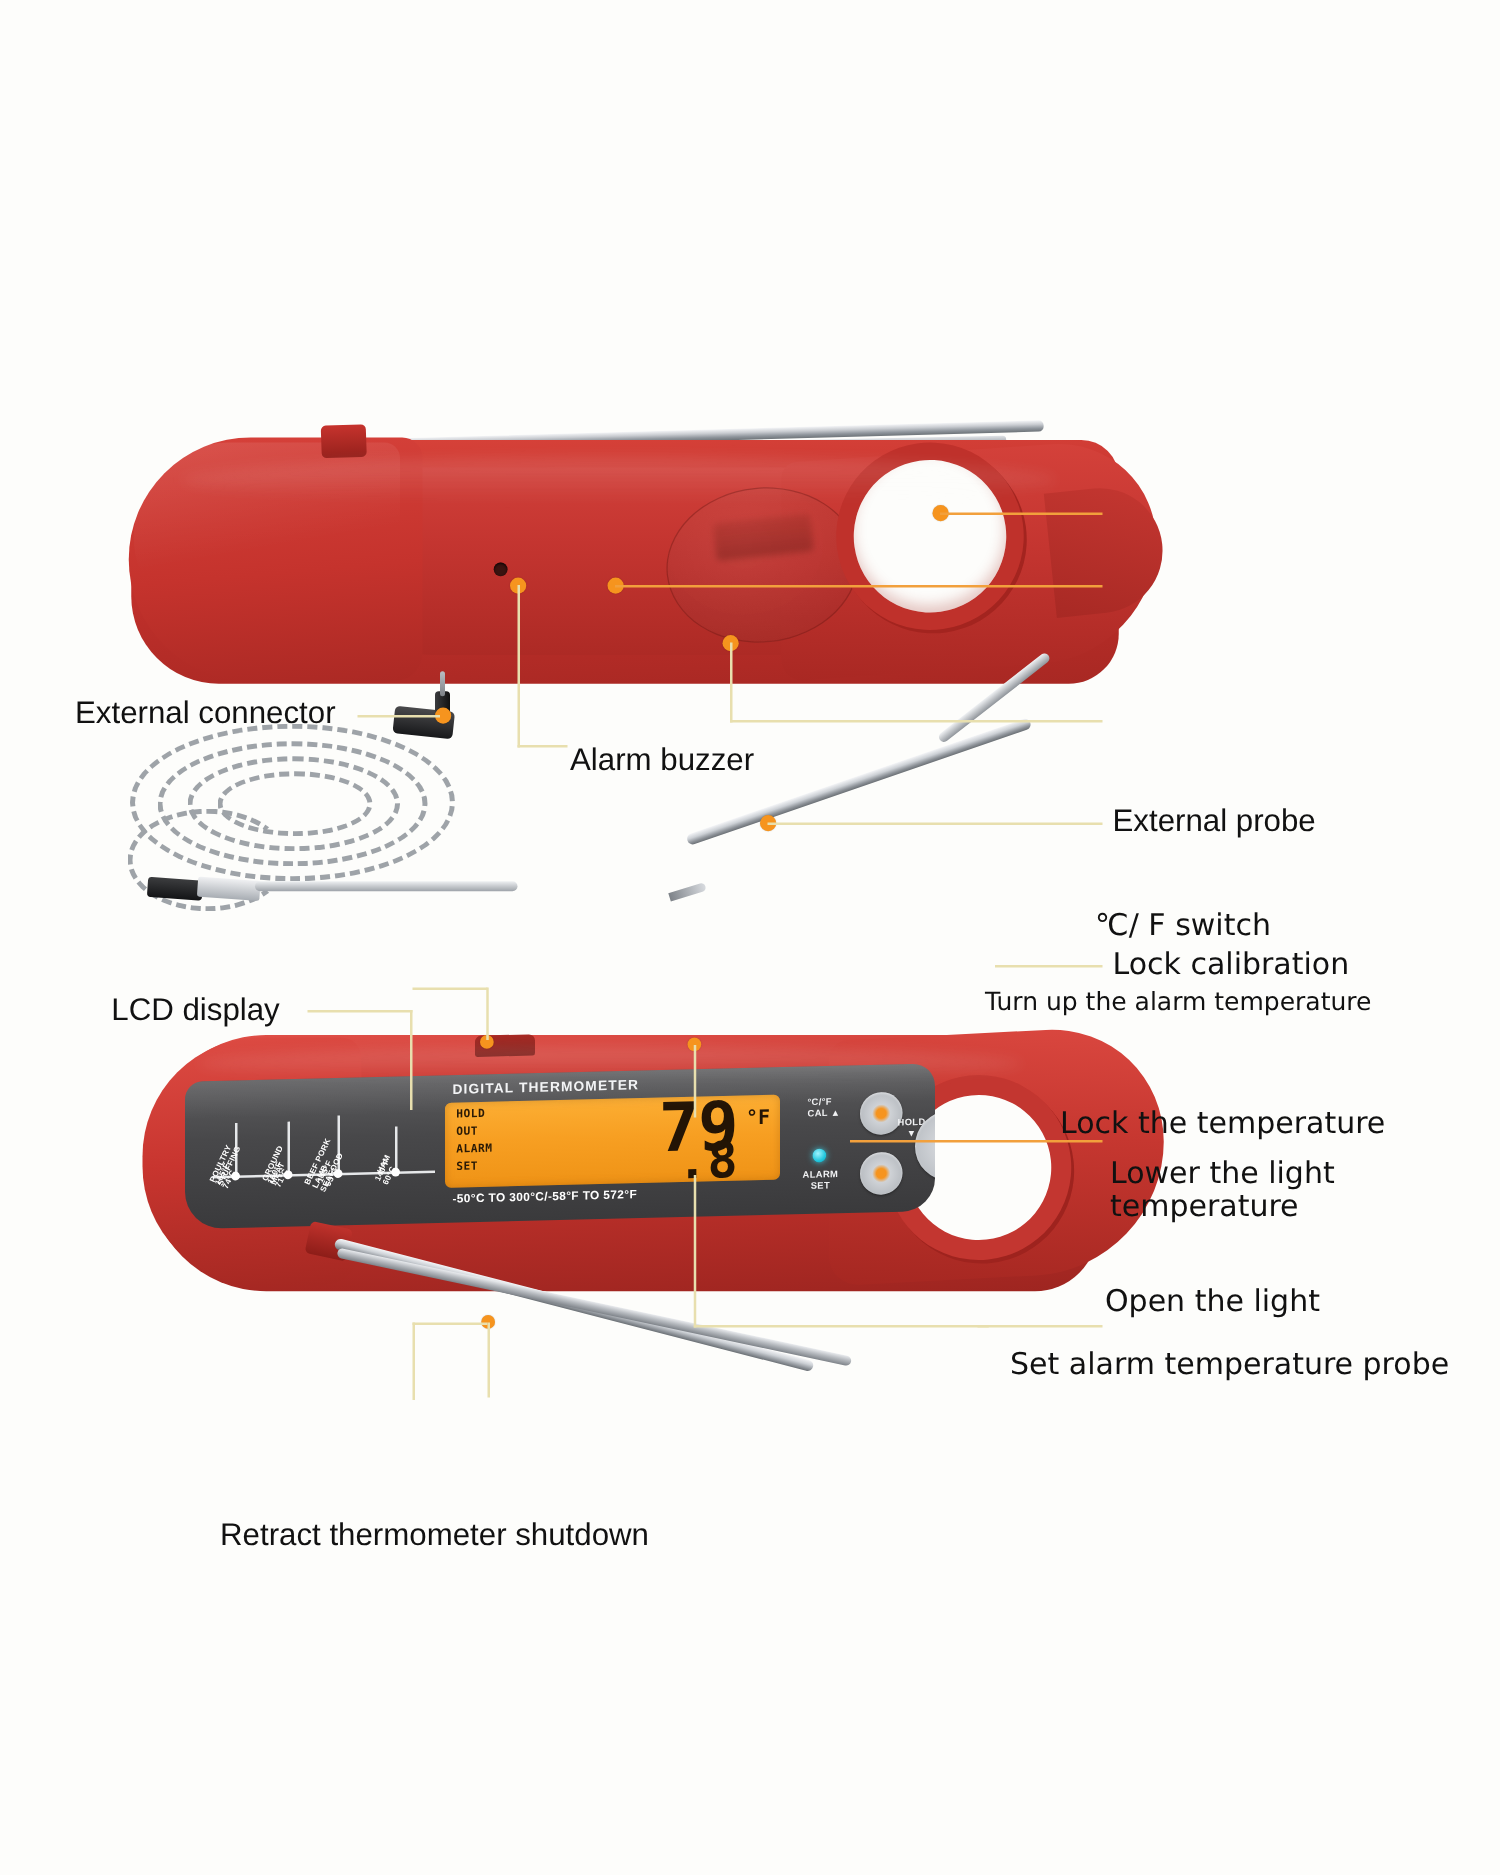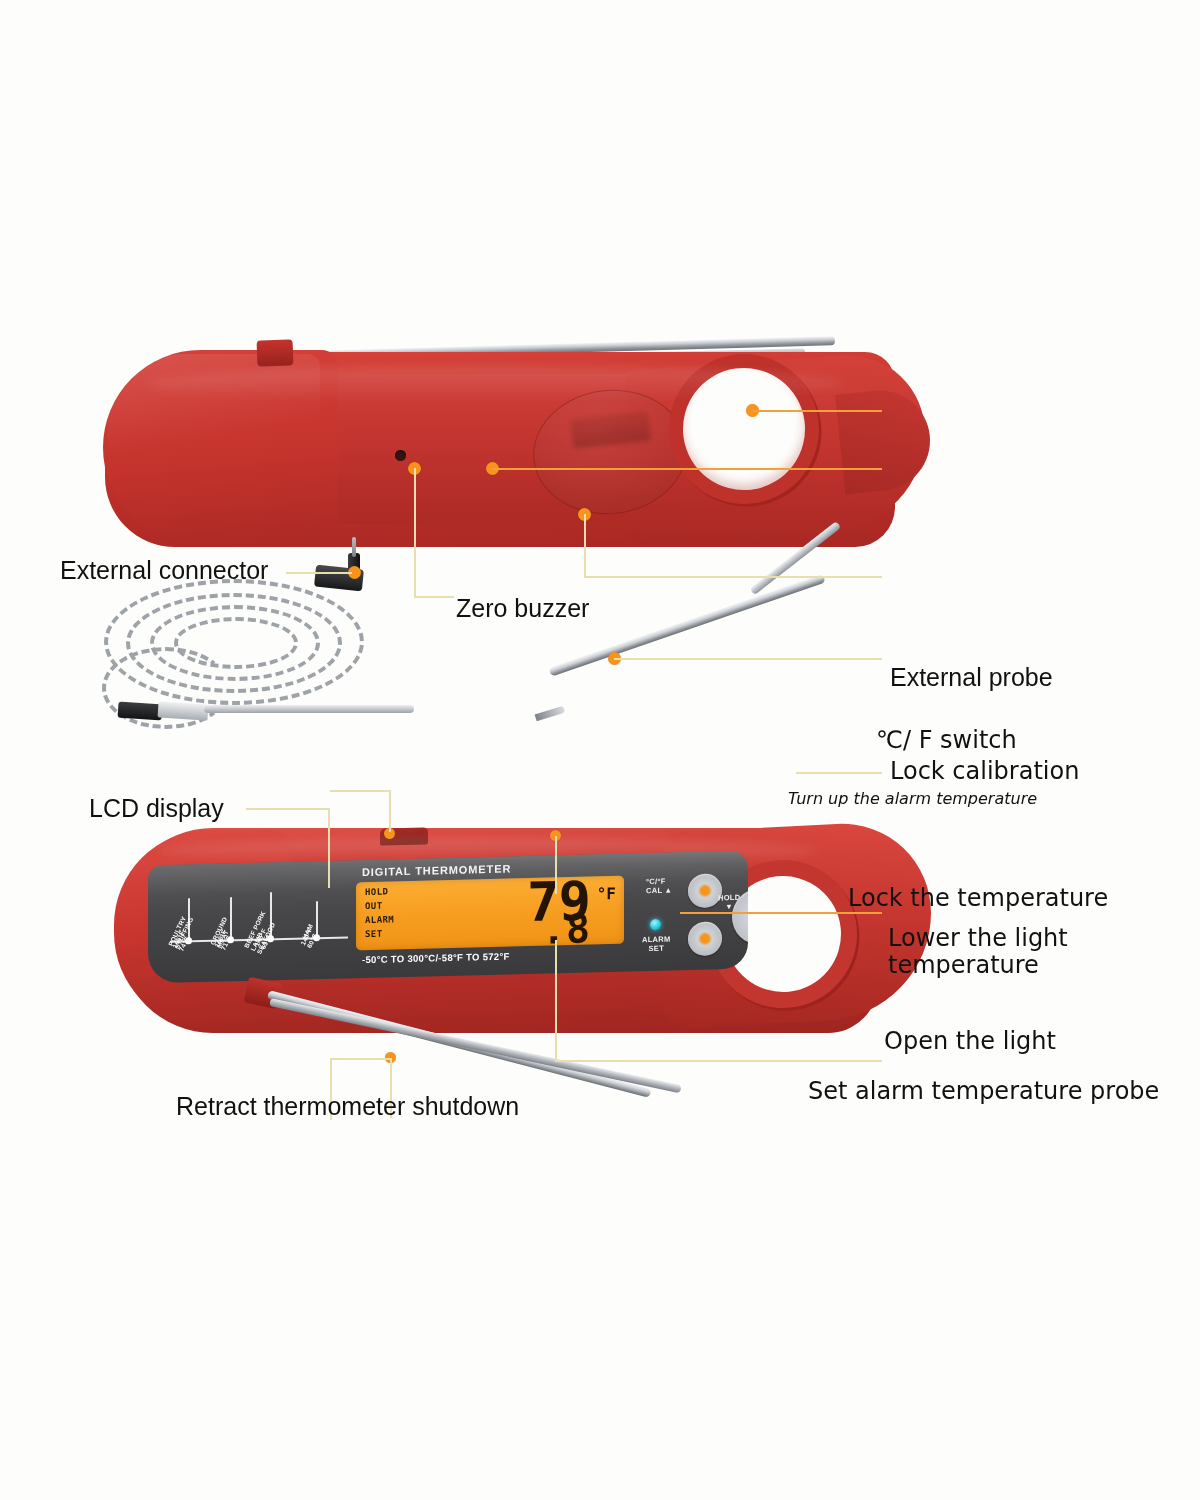--- a/index.html
+++ b/index.html
@@ -454,40 +454,40 @@
   <div class="lead h pale" style="left:782px;top:1060px;width:100px;"></div>
 
   <div class="dot sm" style="left:385px;top:1052px;"></div>
   <div class="lead v pale" style="left:390px;top:1058px;height:60px;"></div>
   <div class="lead h pale" style="left:330px;top:1058px;width:60px;"></div>
   <div class="lead v pale" style="left:330px;top:1058px;height:62px;"></div>
 
 
 
 
-  <div class="label" style="left:890px;top:643px;font-size:25px;margin-top:20px;">External probe</div>
+  <div class="label" style="left:890px;top:643px;font-size:25px;">External probe</div>
 
   <div class="label" style="left:60px;top:556px;font-size:25px;">External connector</div>
 
-  <div class="label" style="left:456px;top:594px;font-size:25px;">Zero buzzer</div>
+  <div class="label" style="left:456px;top:594px;font-size:25px;">Alarm buzzer</div>
 
   <div class="label" style="left:89px;top:794px;font-size:25px;">LCD display</div>
 
 
   <div class="label alt" style="left:876px;top:727px;font-size:24px;">℃/ F switch</div>
 
   <div class="label alt" style="left:890px;top:758px;font-size:24px;">Lock calibration</div>
 
-  <div class="label alt" style="left:788px;top:790px;font-size:16px;font-style:italic;">Turn up the alarm temperature</div>
+  <div class="label alt" style="left:788px;top:790px;font-size:20px;">Turn up the alarm temperature</div>
 
   <div class="label alt" style="left:848px;top:885px;font-size:24px;">Lock the temperature</div>
 
   <div class="label alt" style="left:888px;top:925px;font-size:24px;">Lower the light
 temperature</div>
 
   <div class="label alt" style="left:884px;top:1028px;font-size:24px;">Open the light</div>
 
   <div class="label alt" style="left:808px;top:1078px;font-size:24px;">Set alarm temperature probe</div>
 
 
-  <div class="label" style="left:176px;top:1092px;font-size:25px;">Retract thermometer shutdown</div>
+  <div class="label" style="left:176px;top:1214px;font-size:25px;">Retract thermometer shutdown</div>
 
 </div>
 
 </body></html>

